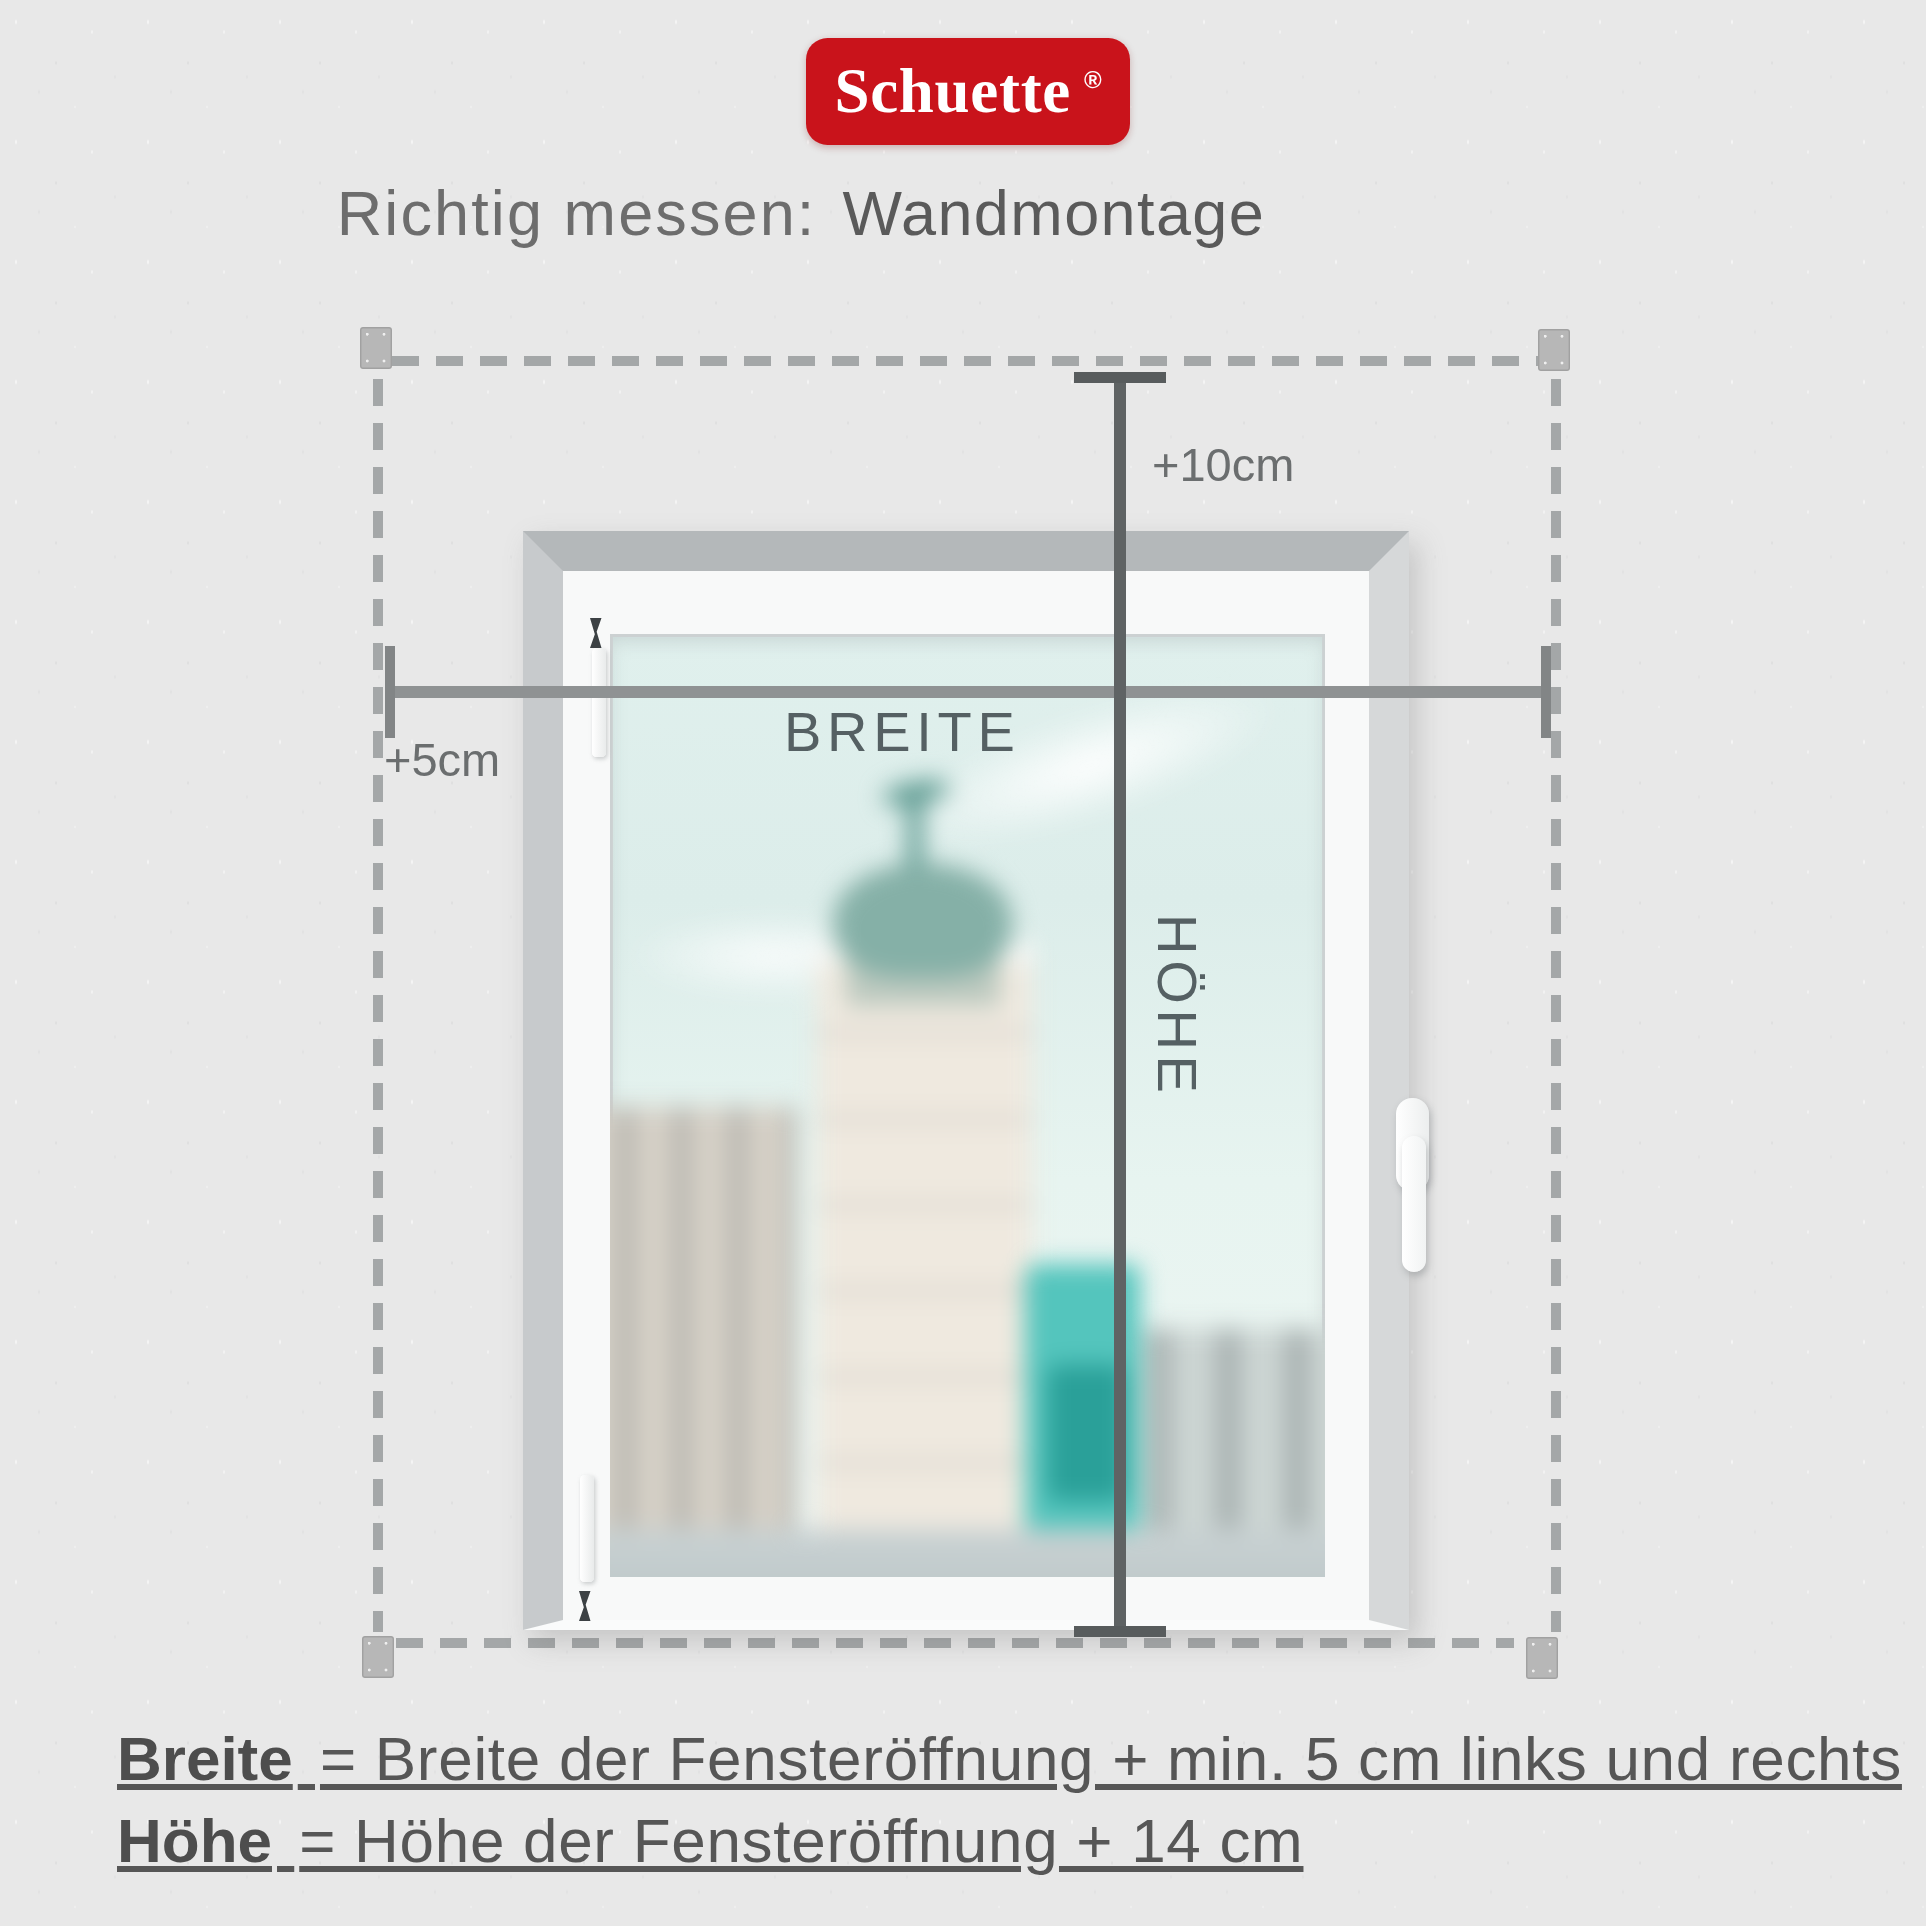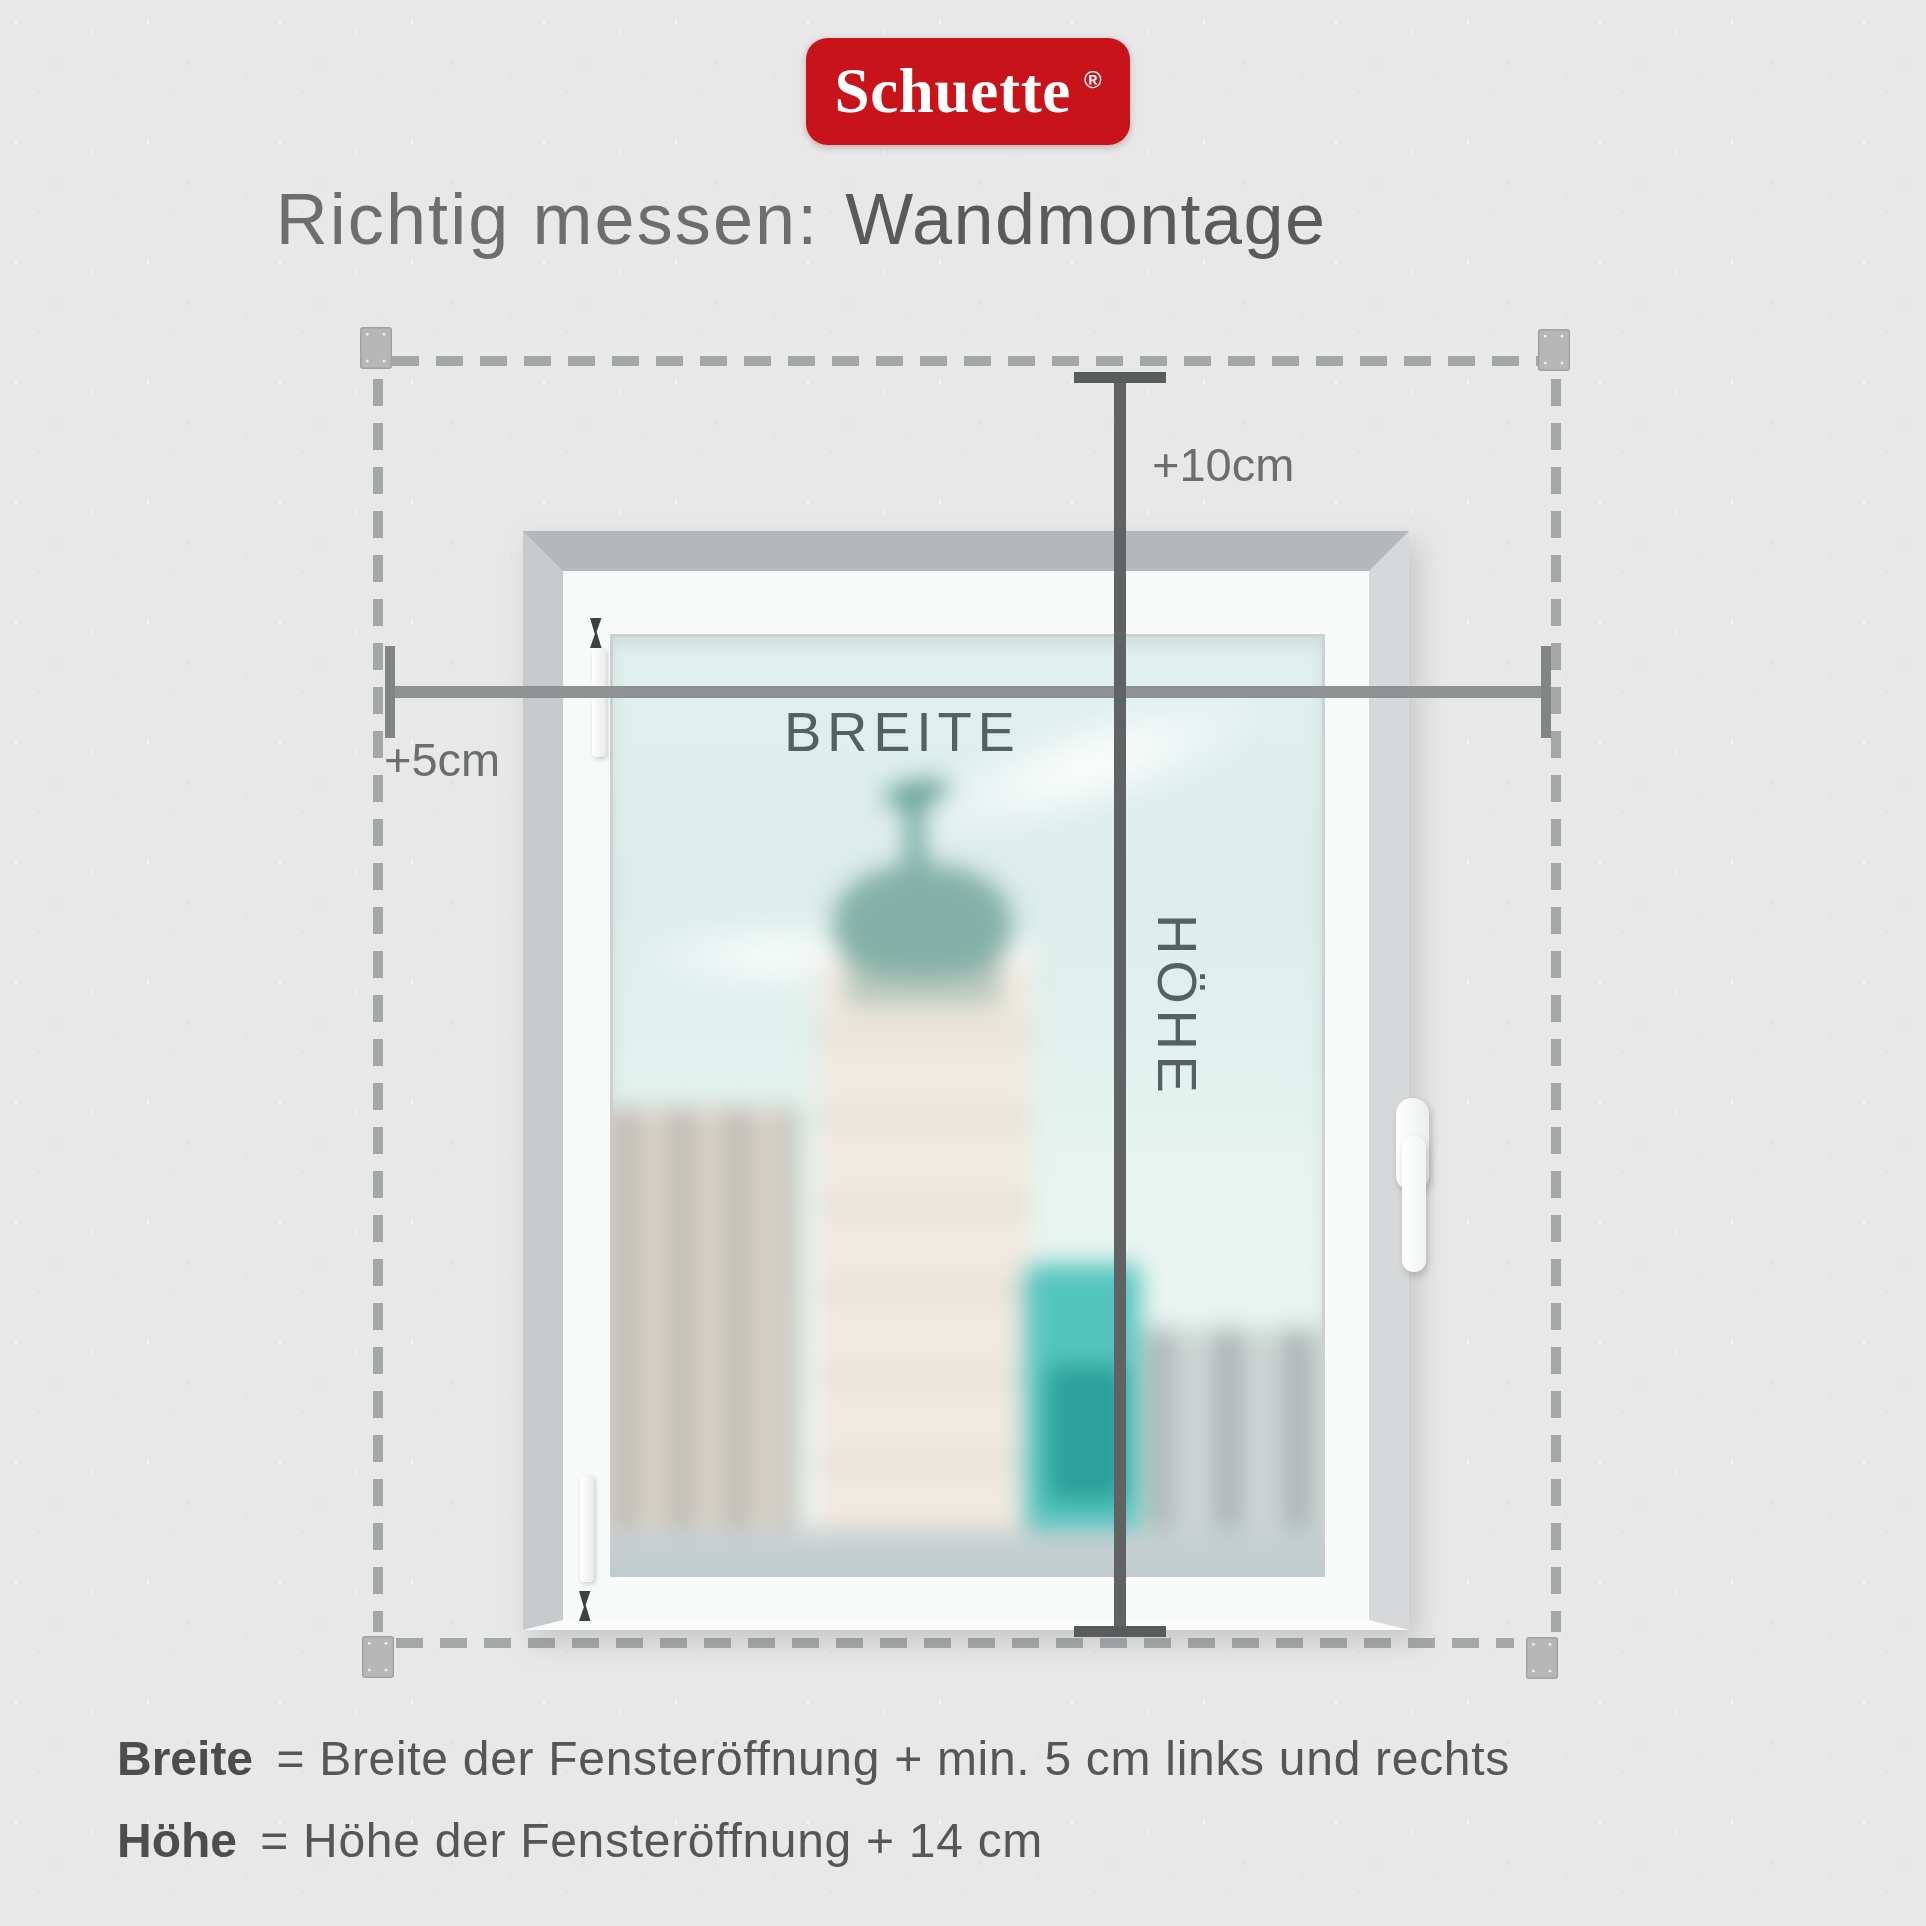--- a/index.html
+++ b/index.html
@@ -45,21 +45,21 @@
     font-size:63px;letter-spacing:0.7px;line-height:1;
   }
   .logo-reg{
     color:#fff;font-family:"Liberation Sans", sans-serif;font-weight:700;
     font-size:24px;line-height:1;align-self:flex-start;margin-top:20px;margin-left:2.9px;
   }
 
   
   .title{
     left:0;top:166px;width:1592px;text-align:center;
-    font-size:72px;line-height:1.2;white-space:nowrap;
+    font-size:63px;line-height:1.2;white-space:nowrap;
     z-index:10;
   }
   .title-light{font-weight:200;color:var(--title-light);letter-spacing:2.1px;}
   .title-bold{font-weight:400;color:var(--title-bold);letter-spacing:1.4px;margin-left:16px;}
 
   
   .dash-h{height:10px;background:repeating-linear-gradient(to right, var(--dash) 0 27px, transparent 27px 44px);z-index:2;}
   .dash-v{width:10px;background:repeating-linear-gradient(to bottom, var(--dash) 0 27px, transparent 27px 44px);z-index:2;}
   .dash-top{left:387px;top:351px;width:1147px;}
   .dash-bottom{left:391px;top:1633px;width:1118px;}
@@ -157,21 +157,21 @@
   .label-hoehe{
     left:1135px;top:904px;z-index:6;
     font-size:56px;font-weight:200;letter-spacing:5.7px;color:var(--label);
     writing-mode:vertical-rl;
   }
   .label-offset{font-size:47px;font-weight:200;color:var(--offset);z-index:6;white-space:nowrap;}
   .offset-10{left:1142px;top:427px;}
   .offset-5{left:374px;top:722px;}
 
   
-  .legend{left:97px;top:1708px;width:1756px;z-index:10;font-size:48px;line-height:72px;color:var(--legend);white-space:nowrap;}
+  .legend{left:97px;top:1708px;width:1756px;z-index:10;font-size:62px;line-height:72px;color:var(--legend);white-space:nowrap;text-decoration:underline;}
   .legend-term{font-weight:700;color:#4d4d4d;}
   .legend-def{font-weight:300;color:var(--legend);letter-spacing:0.7px;}
 </style>
 </head>
 <body>
 
 <div class="abs" style="left:0;top:0;width:1926px;height:1926px;"></div>
 
 <div class="abs logo">
   <span class="logo-text">Schuette</span>

